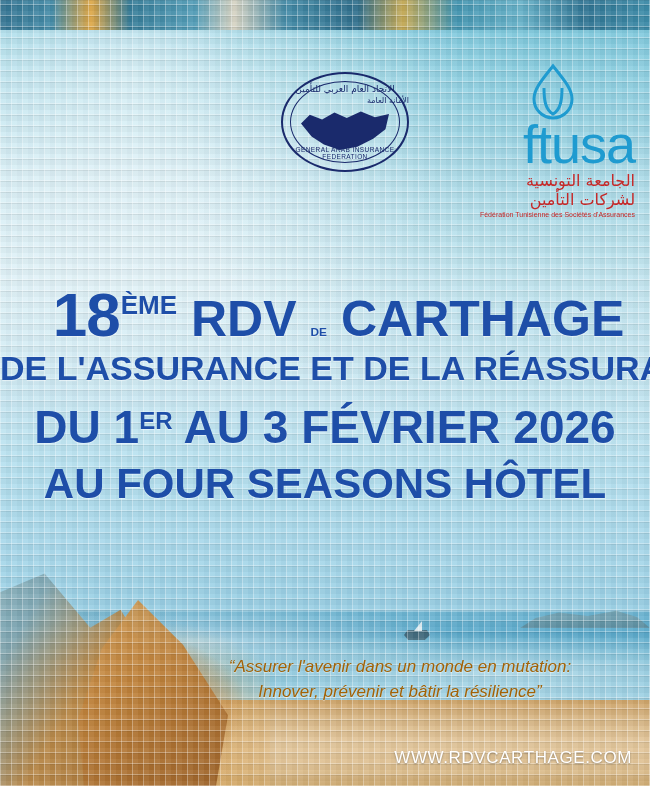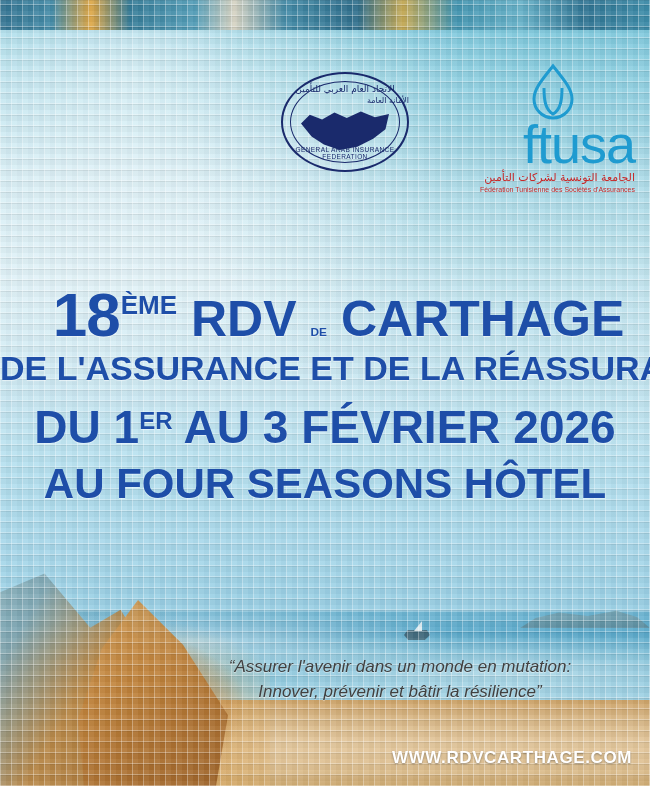--- a/index.html
+++ b/index.html
@@ -290,21 +290,21 @@
   }
   .ftusa-word {
     margin-top: -4px;
     font-size: 54px;
     color: #1f9bd0;
     letter-spacing: -1px;
     line-height: 0.9;
     font-family: "Liberation Sans", sans-serif;
   }
   .ftusa-ar {
-    font-size: 11px;
+    font-size: 16px;
     color: #c62828;
     margin-top: 2px;
     font-family: "DejaVu Sans", sans-serif;
   }
   .ftusa-fr {
     font-size: 7px;
     color: #c62828;
     margin-top: 2px;
     font-family: "Liberation Sans", sans-serif;
   }
@@ -370,35 +370,35 @@
     white-space: nowrap;
   }
 
   
   .slogan {
     position: absolute;
     left: 165px;
     top: 655px;
     width: 470px;
     text-align: center;
-    color: #404040;
+    color: #a16207;
     font-size: 17px;
     font-style: italic;
     line-height: 1.45;
     text-shadow: 0 1px 1px rgba(255,255,255,0.5);
   }
 
   
   .website {
     position: absolute;
     right: 18px;
     bottom: 18px;
     color: #ffffff;
     font-size: 17px;
-    font-weight: bold;
+    font-weight: normal;
     letter-spacing: 0.6px;
     text-shadow: 0 1px 2px rgba(0,0,0,0.35);
   }
 </style>
 </head>
 <body>
 
 <div id="poster">
 
   <div class="bg-layer sky"></div>

